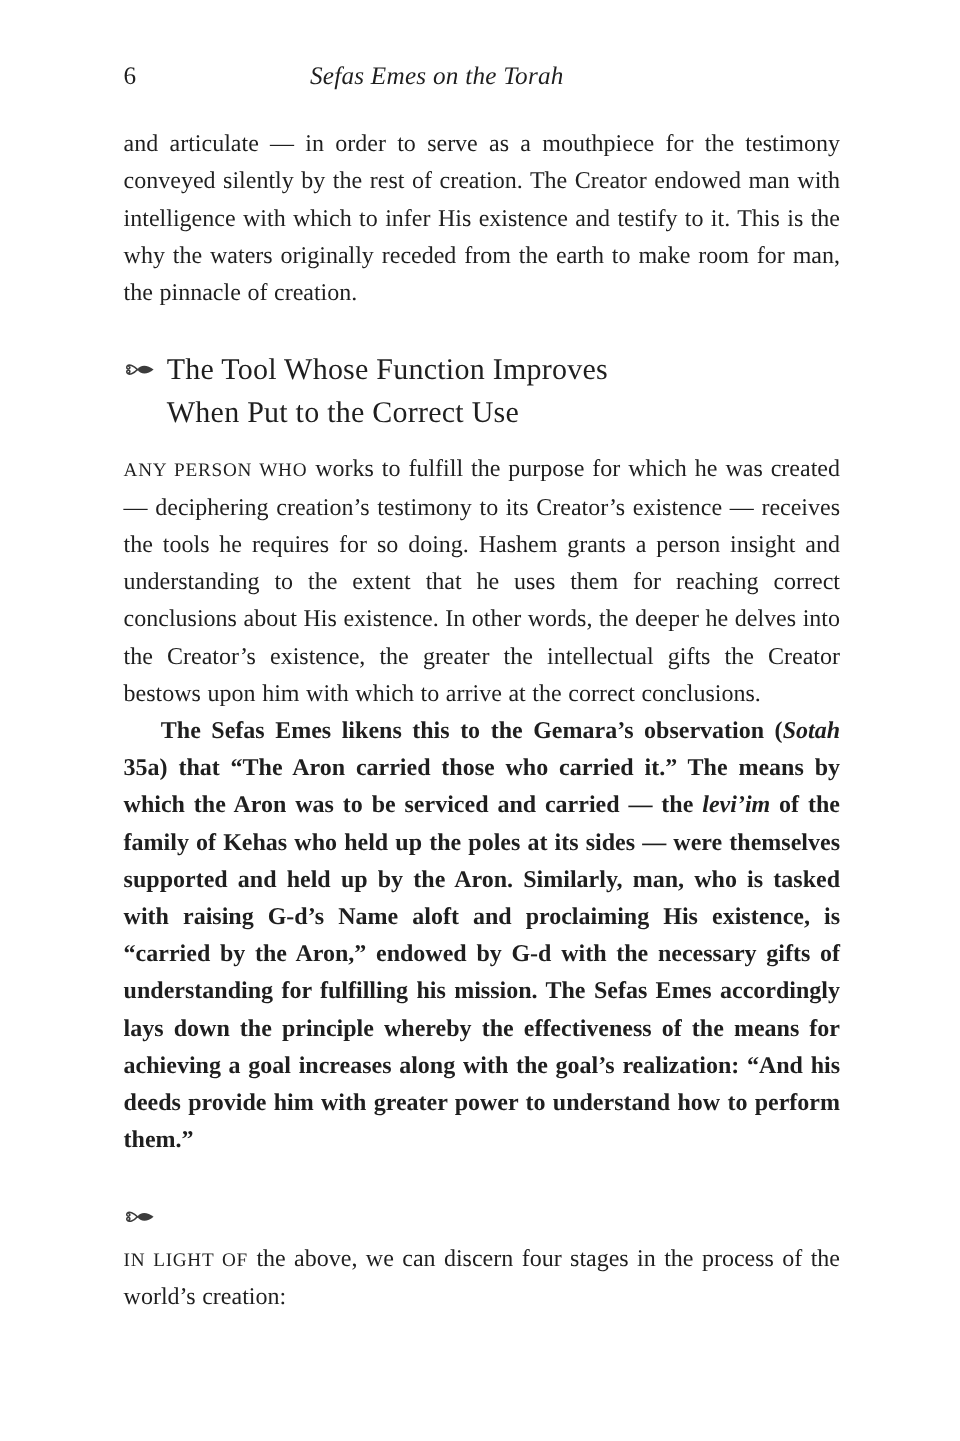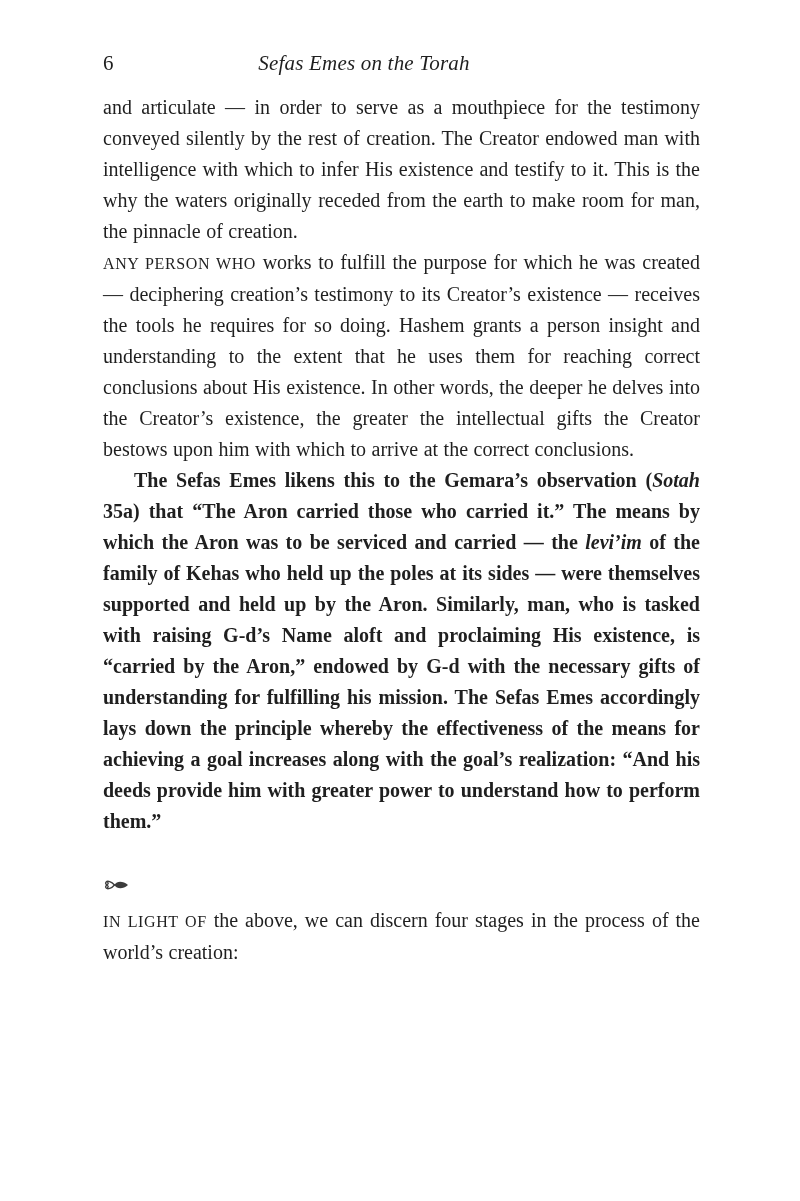--- a/index.html
+++ b/index.html
@@ -48,20 +48,21 @@
     width: 597px;
   }
   p.body {
     margin: 0;
     font-size: 20px;
     line-height: 31px;
     text-align: justify;
     word-spacing: 0.5px;
   }
   p.body.first {
+    margin-top: 13px;
   }
   p.body.indent {
     text-indent: 31px;
     font-weight: bold;
   }
   .sc {
     font-size: 16px;
     letter-spacing: 0.6px;
   }
   h2.section {
@@ -88,20 +89,33 @@
 
   <div class="page-header">
     <span class="page-number">6</span>
     <span class="running-head">Sefas Emes on the Torah</span>
   </div>
 
   <div class="content">
 
     <p class="body first"><span>and articulate — in order to serve as a mouthpiece for the testimony conveyed silently by the rest of creation. The Creator endowed man with intelligence with which to infer His existence and testify to it. This is the why the waters originally receded from the earth to make room for man, the pinnacle of creation.</span></p>
 
+    <h2 class="section">
+      <span class="fleuron">
+        <svg width="27" height="14" viewBox="0 0 27 14" aria-hidden="true">
+          <path d="M11.5 7 C14 2.6 20 3.0 25 7 C20 11.4 14 11.4 11.5 7 Z" fill="#3c3c3c"></path>
+          <path d="M11.5 7 C8.5 3.5 4.5 2.3 3 4.1 C2 5.3 3 6.8 4.4 6.4 C5.6 6.0 5.4 4.5 4.4 4.4" fill="none" stroke="#3c3c3c" stroke-width="1.3" stroke-linecap="round"></path>
+          <path d="M11.5 7 C8.5 10.5 4.5 11.7 3 9.9 C2 8.7 3 7.2 4.4 7.6 C5.6 8.0 5.4 9.5 4.4 9.6" fill="none" stroke="#3c3c3c" stroke-width="1.3" stroke-linecap="round"></path>
+        </svg>
+      </span>
+      <span class="htext">
+        <span>The Tool Whose Function Improves</span><br>
+        <span>When Put to the Correct Use</span>
+      </span>
+    </h2>
 
     <p class="body"><span class="sc">ANY PERSON WHO</span><span> works to fulfill the purpose for which he was created — deciphering creation’s testimony to its Creator’s existence — receives the tools he requires for so doing. Hashem grants a person insight and understanding to the extent that he uses them for reaching correct conclusions about His existence. In other words, the deeper he delves into the Creator’s existence, the greater the intellectual gifts the Creator bestows upon him with which to arrive at the correct conclusions.</span></p>
 
     <p class="body indent"><span>The Sefas Emes likens this to the Gemara’s observation (</span><i>Sotah</i><span> 35a) that “The Aron carried those who carried it.” The means by which the Aron was to be serviced and carried — the </span><i>levi’im</i><span> of the family of Kehas who held up the poles at its sides — were themselves supported and held up by the Aron. Similarly, man, who is tasked with raising G-d’s Name aloft and proclaiming His existence, is “carried by the Aron,” endowed by G-d with the necessary gifts of understanding for fulfilling his mission. The Sefas Emes accordingly lays down the principle whereby the effectiveness of the means for achieving a goal increases along with the goal’s realization: “And his deeds provide him with greater power to understand how to perform them.”</span></p>
 
     <h2 class="section">
       <span class="fleuron">
         <svg width="27" height="14" viewBox="0 0 27 14" aria-hidden="true">
           <path d="M11.5 7 C14 2.6 20 3.0 25 7 C20 11.4 14 11.4 11.5 7 Z" fill="#3c3c3c"></path>
           <path d="M11.5 7 C8.5 3.5 4.5 2.3 3 4.1 C2 5.3 3 6.8 4.4 6.4 C5.6 6.0 5.4 4.5 4.4 4.4" fill="none" stroke="#3c3c3c" stroke-width="1.3" stroke-linecap="round"></path>

